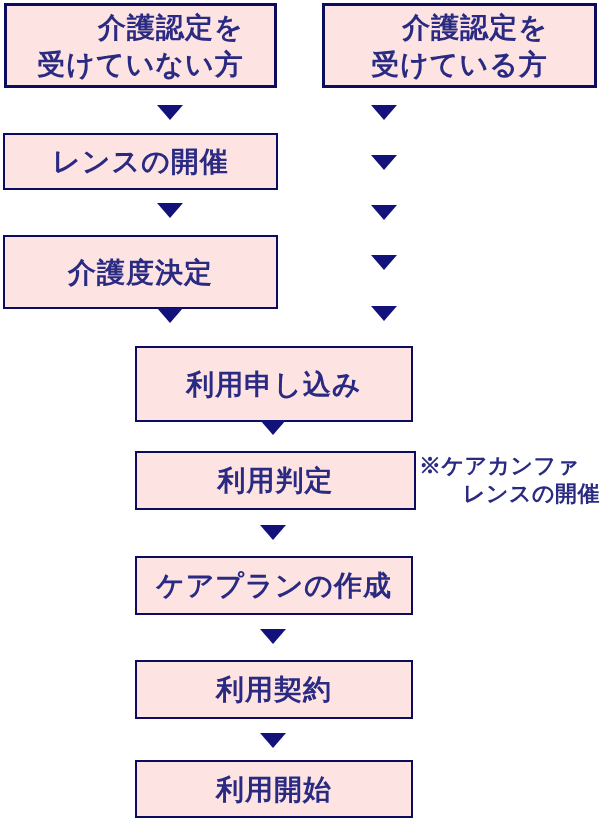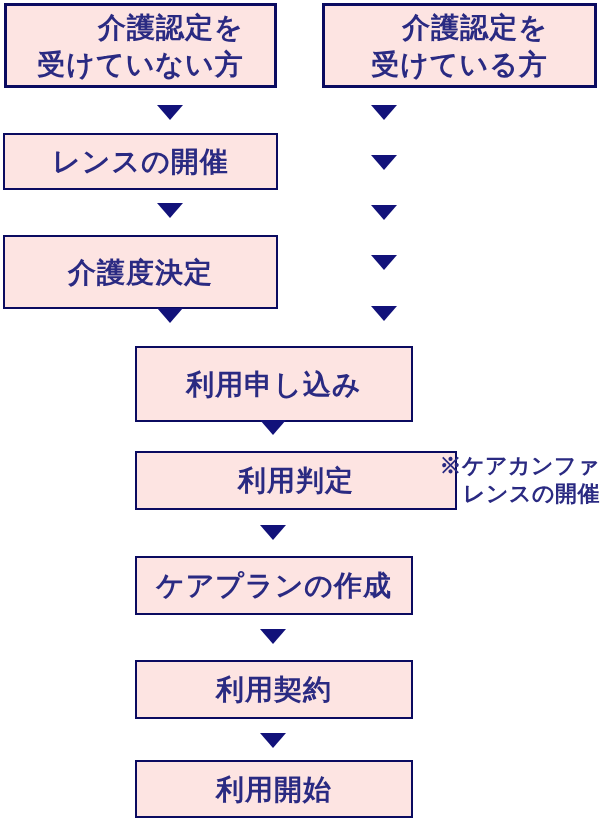--- a/index.html
+++ b/index.html
@@ -24,39 +24,39 @@
   .arrow{
     position:absolute;width:0;height:0;
     border-left:13px solid transparent;
     border-right:13px solid transparent;
     border-top:15px solid var(--arrow_color);
   }
   .note{
     position:absolute;left:419px;top:452px;
     color:var(--text_color);
     font-size:22px;line-height:28px;font-weight:bold;
-    white-space:nowrap;letter-spacing:0.5px;text-align:right;
+    white-space:nowrap;letter-spacing:0.5px;
   }
   .note .l2{margin-left:44px;display:block;}
 </style>
 </head>
 <body>
 
 <div class="canvas">
 
   <div class="box thick" style="left:4px;top:3px;width:273px;height:85px">介護認定を
 受けていない方</div>
   <div class="box thick" style="left:322px;top:3px;width:275px;height:85px">介護認定を
 受けている方</div>
 
   <div class="box" style="left:3px;top:133px;width:275px;height:57px">レンスの開催</div>
   <div class="box" style="left:3px;top:235px;width:275px;height:74px">介護度決定</div>
 
   <div class="box" style="left:135px;top:346px;width:278px;height:76px">利用申し込み</div>
-  <div class="box" style="left:135px;top:451px;width:322px;height:59px">利用判定</div>
+  <div class="box" style="left:135px;top:451px;width:281px;height:59px">利用判定</div>
   <div class="box" style="left:135px;top:660px;width:278px;height:59px">利用契約</div>
   <div class="box" style="left:135px;top:556px;width:278px;height:59px">ケアプランの作成</div>
   <div class="box" style="left:135px;top:760px;width:278px;height:58px">利用開始</div>
 
   <div class="note">
     <span>※ケアカンファ</span>
     <span class="l2">レンスの開催</span>
   </div>
 
   <div class="arrow" style="left:157px;top:105px"></div>

